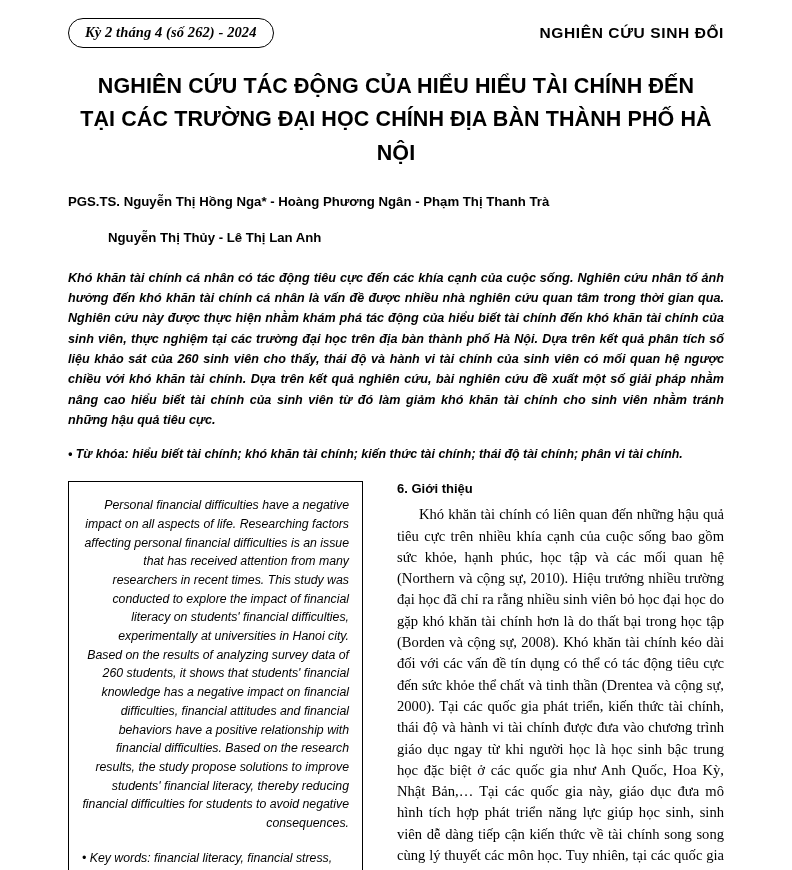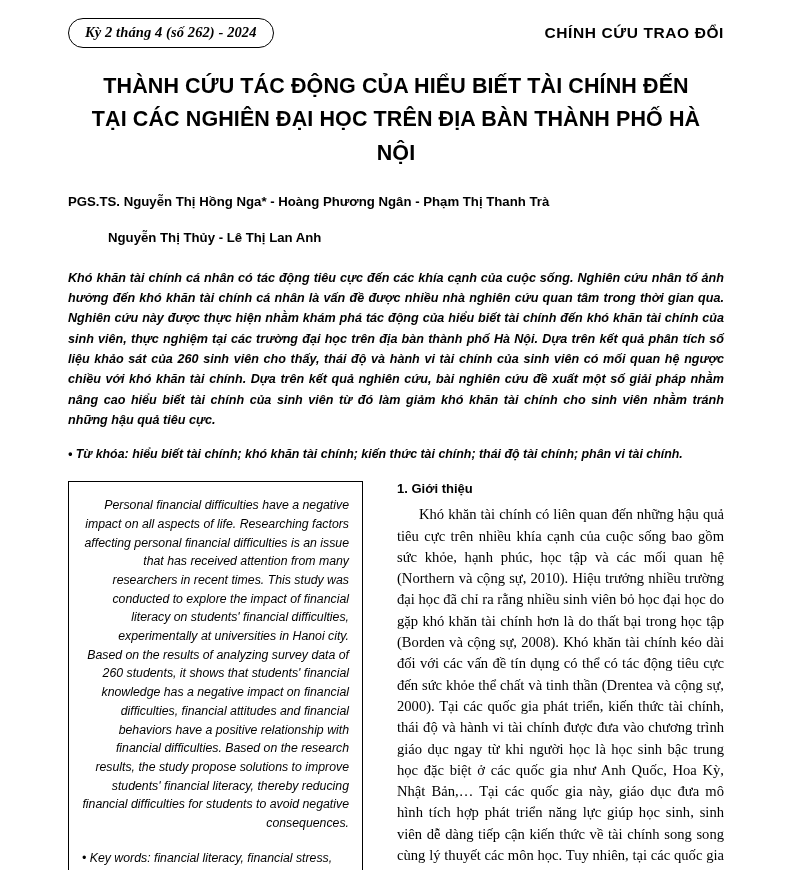--- a/index.html
+++ b/index.html
@@ -146,26 +146,26 @@
   }
 </style>
 </head>
 <body>
 
 <div class="page">
   <div class="inner">
 
     <div class="header">
       <div class="issue-pill">Kỳ 2 tháng 4 (số 262) - 2024</div>
-      <div class="journal-name">CHÍNH CỨU TRAO ĐỔI</div>
+      <div class="journal-name">NGHIÊN CỨU SINH ĐỔI</div>
     </div>
 
     <h1 class="title">
-      <span class="line">THÀNH CỨU TÁC ĐỘNG CỦA HIỂU BIẾT TÀI CHÍNH ĐẾN</span>
-      <span class="line">TẠI CÁC NGHIÊN ĐẠI HỌC TRÊN ĐỊA BÀN THÀNH PHỐ HÀ NỘI</span>
+      <span class="line">NGHIÊN CỨU TÁC ĐỘNG CỦA HIỂU HIỂU TÀI CHÍNH ĐẾN</span>
+      <span class="line">TẠI CÁC TRƯỜNG ĐẠI HỌC CHÍNH ĐỊA BÀN THÀNH PHỐ HÀ NỘI</span>
     </h1>
 
     <div class="authors">
       <span class="line">PGS.TS. Nguyễn Thị Hồng Nga* - Hoàng Phương Ngân - Phạm Thị Thanh Trà</span>
       <span class="line line2">Nguyễn Thị Thủy - Lê Thị Lan Anh</span>
     </div>
 
     <p class="abstract-vi">Khó khăn tài chính cá nhân có tác động tiêu cực đến các khía cạnh của cuộc sống. Nghiên cứu nhân tố ảnh hưởng đến khó khăn tài chính cá nhân là vấn đề được nhiều nhà nghiên cứu quan tâm trong thời gian qua. Nghiên cứu này được thực hiện nhằm khám phá tác động của hiểu biết tài chính đến khó khăn tài chính của sinh viên, thực nghiệm tại các trường đại học trên địa bàn thành phố Hà Nội. Dựa trên kết quả phân tích số liệu khảo sát của 260 sinh viên cho thấy, thái độ và hành vi tài chính của sinh viên có mối quan hệ ngược chiều với khó khăn tài chính. Dựa trên kết quả nghiên cứu, bài nghiên cứu đề xuất một số giải pháp nhằm nâng cao hiểu biết tài chính của sinh viên từ đó làm giảm khó khăn tài chính cho sinh viên nhằm tránh những hậu quả tiêu cực.</p>
 
     <p class="keywords-vi">• Từ khóa: hiểu biết tài chính; khó khăn tài chính; kiến thức tài chính; thái độ tài chính; phân vi tài chính.</p>
@@ -175,20 +175,20 @@
       <div class="col-left">
         <div class="abstract-box">
           <p class="abstract-en">Personal financial difficulties have a negative impact on all aspects of life. Researching factors affecting personal financial difficulties is an issue that has received attention from many researchers in recent times. This study was conducted to explore the impact of financial literacy on students' financial difficulties, experimentally at universities in Hanoi city. Based on the results of analyzing survey data of 260 students, it shows that students' financial knowledge has a negative impact on financial difficulties, financial attitudes and financial behaviors have a positive relationship with financial difficulties. Based on the research results, the study propose solutions to improve students' financial literacy, thereby reducing financial difficulties for students to avoid negative consequences.</p>
           <p class="keywords-en">• Key words: financial literacy, financial stress, financial knowledge, financial attitude, financial behavior.</p>
 
         </div>
 
       </div>
 
       <div class="col-right">
-        <div class="section-head">1. Giới thiệu</div>
+        <div class="section-head">6. Giới thiệu</div>
         <p class="body-text">Khó khăn tài chính có liên quan đến những hậu quả tiêu cực trên nhiều khía cạnh của cuộc sống bao gồm sức khỏe, hạnh phúc, học tập và các mối quan hệ (Northern và cộng sự, 2010). Hiệu trưởng nhiều trường đại học đã chỉ ra rằng nhiều sinh viên bỏ học đại học do gặp khó khăn tài chính hơn là do thất bại trong học tập (Borden và cộng sự, 2008). Khó khăn tài chính kéo dài đối với các vấn đề tín dụng có thể có tác động tiêu cực đến sức khỏe thể chất và tinh thần (Drentea và cộng sự, 2000). Tại các quốc gia phát triển, kiến thức tài chính, thái độ và hành vi tài chính được đưa vào chương trình giáo dục ngay từ khi người học là học sinh bậc trung học đặc biệt ở các quốc gia như Anh Quốc, Hoa Kỳ, Nhật Bản,… Tại các quốc gia này, giáo dục đưa mô hình tích hợp phát triển năng lực giúp học sinh, sinh viên dễ dàng tiếp cận kiến thức về tài chính song song cùng lý thuyết các môn học. Tuy nhiên, tại các quốc gia đang phát triển, trong đó có Việt Nam, hiểu biết tài chính của người học còn nhiều hạn chế nên dẫn đến dễ gặp khó khăn tài chính. Thực tế đã cho thấy nhiều sinh viên Việt Nam đã gặp khó khăn khi vay những khoản vay không rõ ràng, hoặc bị lừa đảo bởi sự kém hiểu biết tài chính. Điều này đã gây ảnh hưởng rất lớn đến sinh</p>
       </div>
 
     </div>
 
   </div>
 </div>
 
 </body></html>

